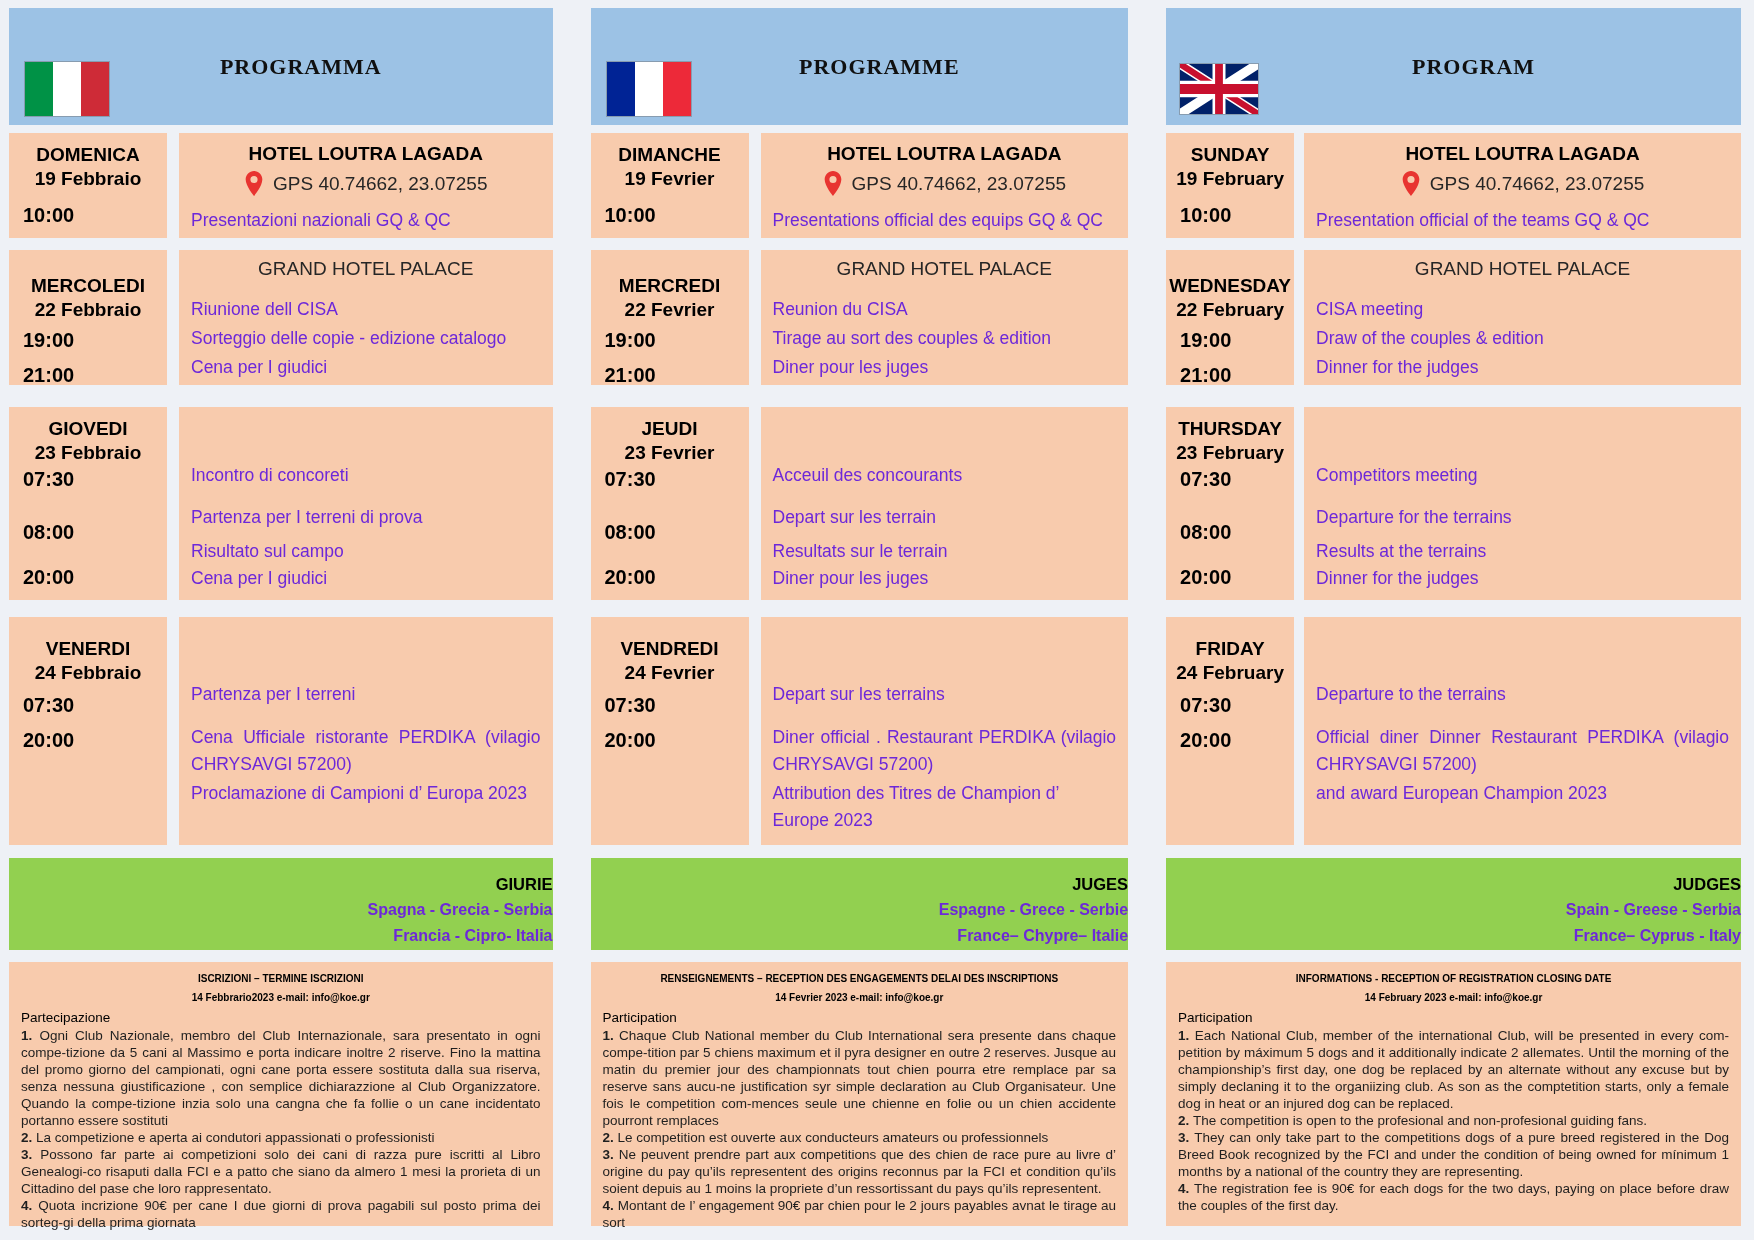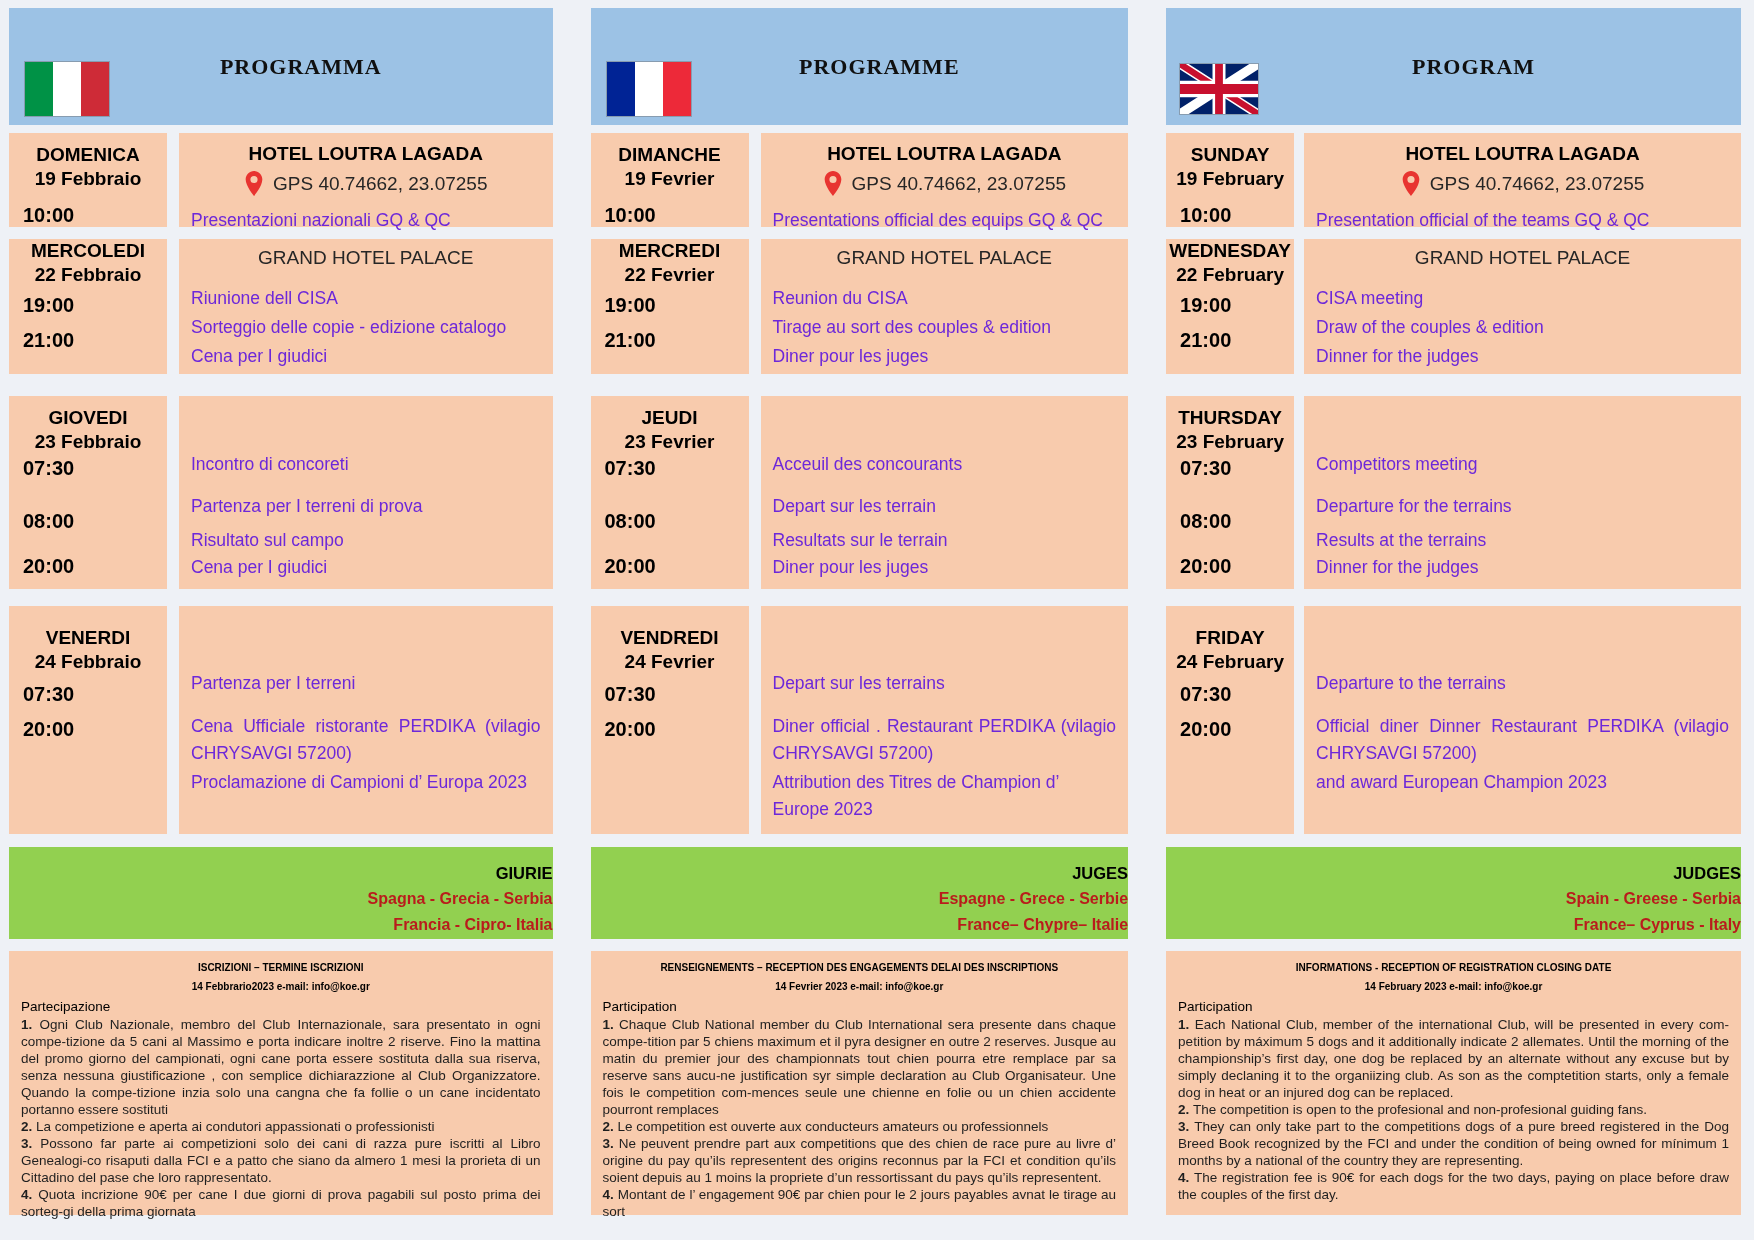--- a/index.html
+++ b/index.html
@@ -24,32 +24,32 @@
   .flag-it span:nth-child(1){background:#009246}
   .flag-it span:nth-child(2){background:#ffffff}
   .flag-it span:nth-child(3){background:#ce2b37}
   .flag-fr span:nth-child(1){background:#002395}
   .flag-fr span:nth-child(2){background:#ffffff}
   .flag-fr span:nth-child(3){background:#ed2939}
   .flag-uk{position:absolute;left:14px;bottom:11px;width:78px;height:50px;outline:1px solid rgba(110,110,110,.45)}
 
   
   .row{display:flex;margin-bottom:12px}
-  .r1{height:94px}
+  .r1{height:105px}
   .r2{height:135px;margin-bottom:22px}
   .r3{height:193px;margin-bottom:17px}
   .r4{height:228px;margin-bottom:13px}
   .daybox{background:#f8cbad;text-align:center;flex:none}
   .col1 .daybox,.col2 .daybox{width:158px;margin-right:12px}
   .col3 .daybox{width:128px;margin-right:10px}
   .evbox{background:#f8cbad;flex:1;padding:0 12px;min-width:0}
   .dayname,.daydate{font-weight:bold;font-size:19px;line-height:24px;color:#000}
   .time{font-weight:bold;font-size:20px;line-height:25px;text-align:left;padding-left:14px;color:#000}
   .r1 .daybox{padding-top:10px}
-  .r2 .daybox{padding-top:0}
+  .r2 .daybox{padding-top:24px}
   .r3 .daybox{padding-top:10px}
   .r4 .daybox{padding-top:20px}
   .r1 .time{margin-top:12px}
   .r2 .time{margin-top:6px}
   .r2 .time + .time{margin-top:10px}
   .r3 .time{margin-top:2px}
   .r3 .time + .time{margin-top:28px}
   .r3 .time + .time + .time{margin-top:20px}
   .r4 .time{margin-top:8px}
   .r4 .time + .time{margin-top:10px}
@@ -68,21 +68,21 @@
   .r3 .evline + .evline + .evline{margin-top:9px}
   .r3 .evline + .evline + .evline + .evline{margin-top:2px}
   .r4 .evlines{margin-top:64px}
   .r4 .evline{line-height:27px}
   .r4 .evline + .evline{margin-top:16px}
   .r4 .evline + .evline + .evline{margin-top:2px}
 
   
   .green{height:92px;background:#92d050;text-align:right;padding-top:13px;margin-bottom:12px}
   .gtitle{font-weight:bold;font-size:16.5px;line-height:26px;color:#000}
-  .gline{font-weight:bold;font-size:16px;line-height:26px;color:#b91c1c}
+  .gline{font-weight:bold;font-size:16px;line-height:26px;color:#6d28d9}
 
   
   .info{height:264px;background:#f8cbad;padding:7px 12px 0 12px}
   .ititle,.isub{font-weight:bold;font-size:10px;line-height:19px;text-align:center;color:#000}
   .ihead{font-weight:normal;font-size:13.5px;line-height:18px;margin-top:2px;color:#000}
   .item{font-size:13.5px;line-height:17px;text-align:justify;color:#1f1f1f}
   .num{font-weight:bold}
 </style>
 </head>
 <body>

